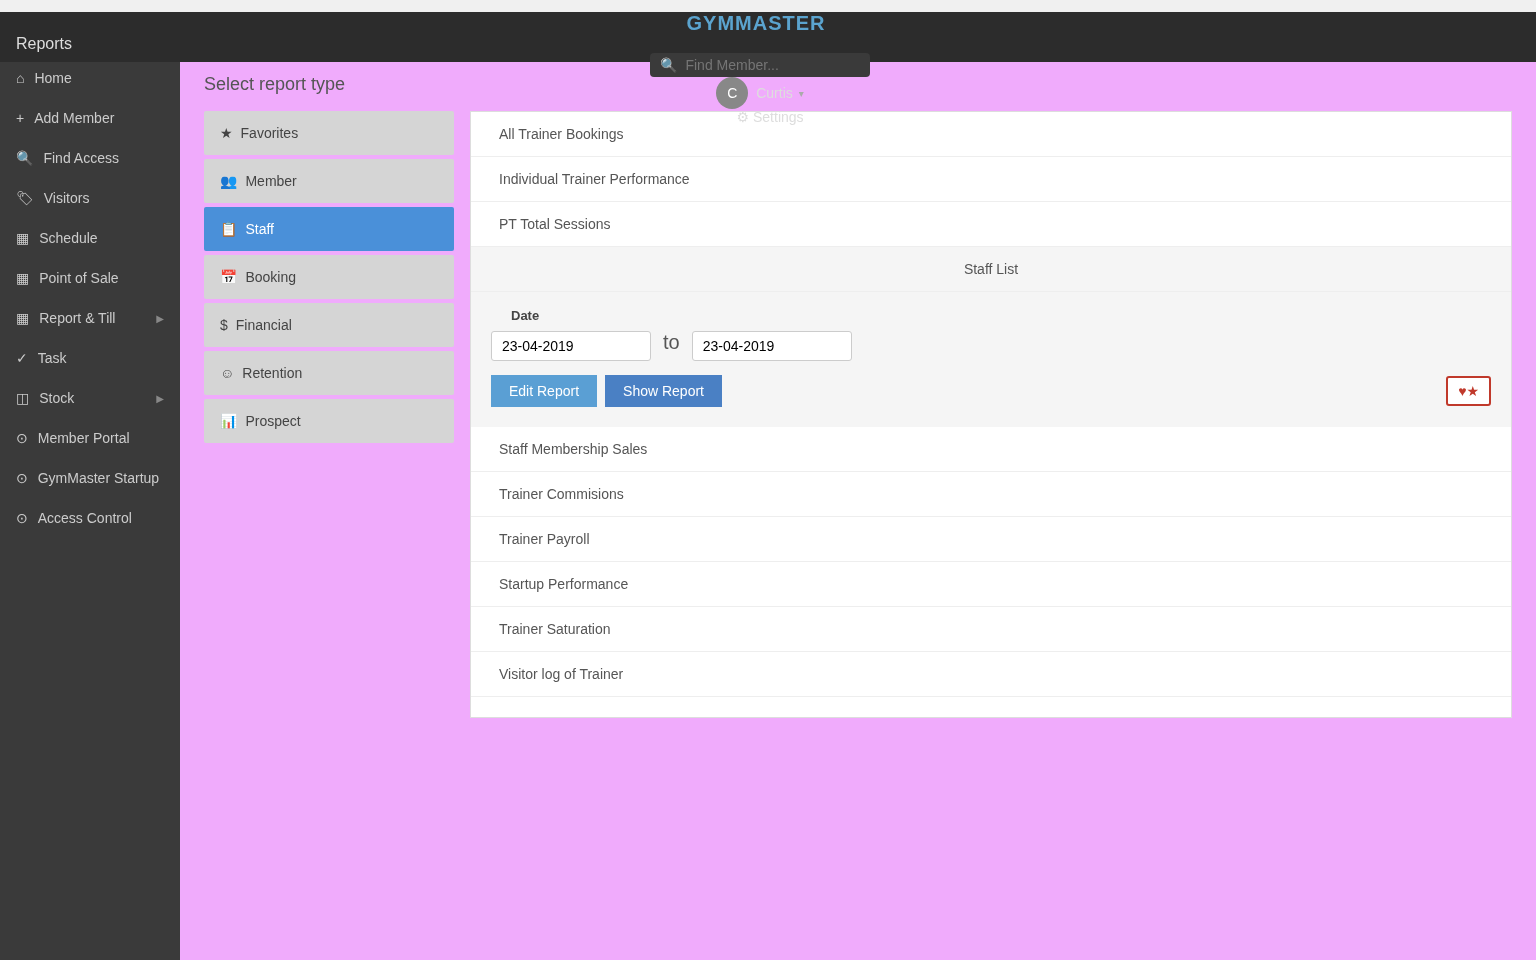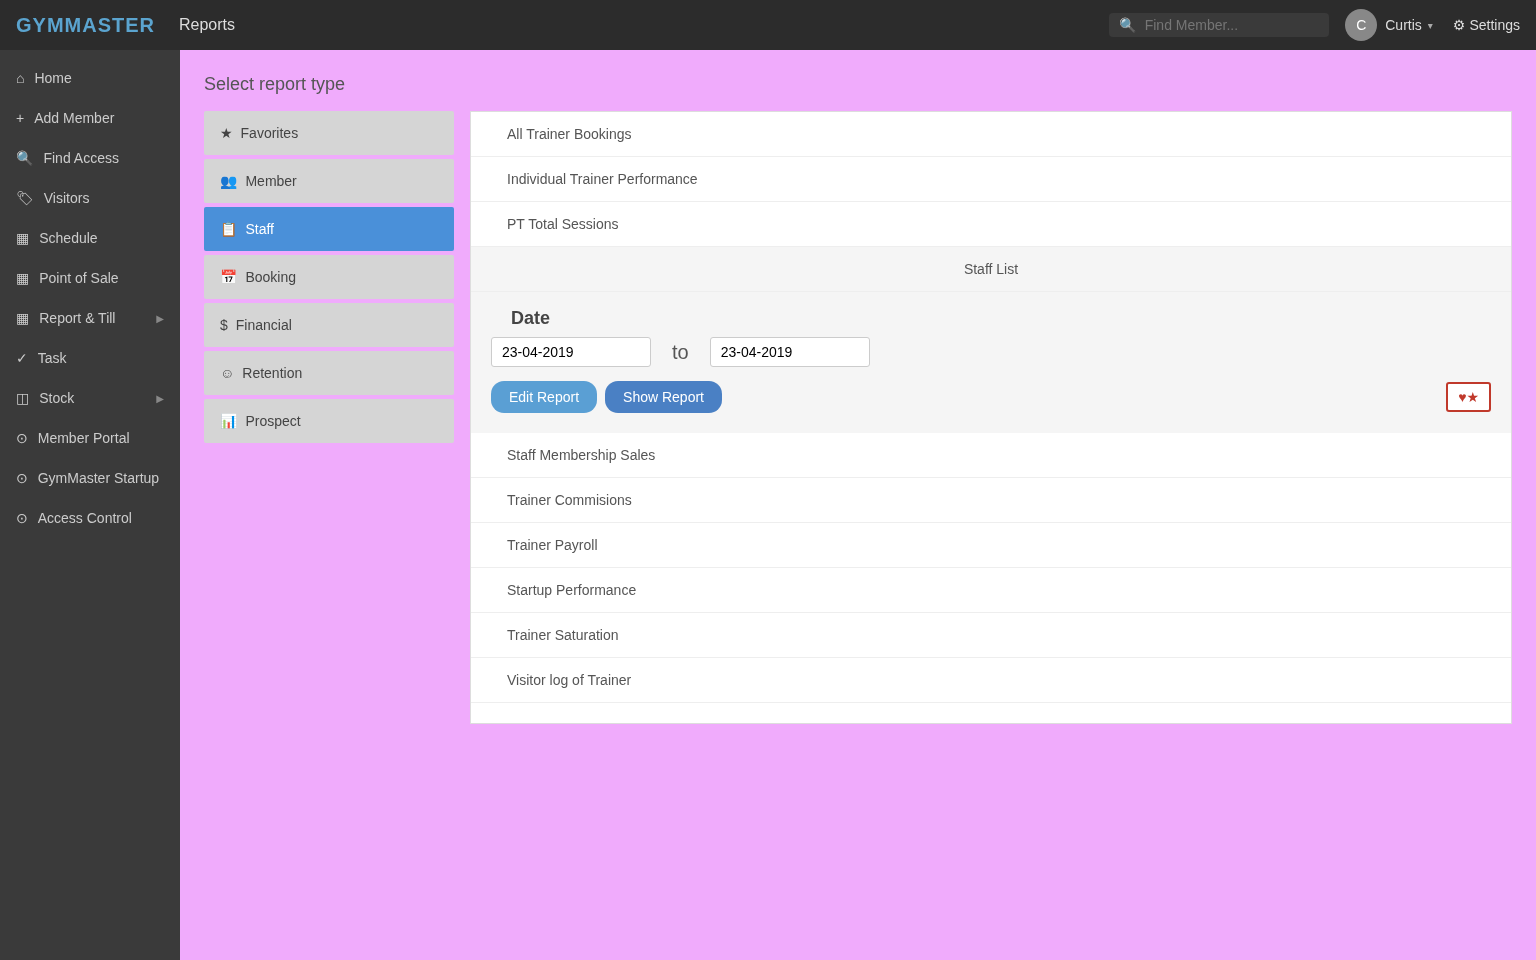--- a/index.html
+++ b/index.html
@@ -7,22 +7,23 @@
 
     
     .topnav {
       background: #2c2c2c;
       color: #fff;
       height: 50px;
       display: flex;
       align-items: center;
       padding: 0 16px;
       position: fixed;
-      top: 0; left: 0; right: 0;
+      top: 12px; left: 0; right: 0;
       z-index: 100;
+      flex-direction: column;
     }
     .topnav .logo {
       font-size: 20px;
       font-weight: bold;
       letter-spacing: 1px;
       margin-right: 24px;
       color: #fff;
     }
     .topnav .logo span { color: #5ba4cf; }
     .topnav .page-title {
@@ -147,68 +148,67 @@
       border: 1px solid #ddd;
     }
     .report-info {
       background: #e8e8e8;
       padding: 12px 16px;
       font-size: 13px;
       color: #555;
       border-bottom: 1px solid #ddd;
     }
     .report-list-item {
-      padding: 14px 36px;
+      padding: 14px 28px;
       border-bottom: 1px solid #eee;
       cursor: pointer;
       color: #555;
       font-size: 14px;
     }
     .report-list-item.expanded {
       background: #f5f5f5;
       text-align: center;
     }
 
     
     .date-section {
       padding: 16px 20px 20px;
       background: #f5f5f5;
     }
     .date-label {
-      font-size: 18px;
+      font-size: 13px;
       font-weight: bold;
       margin-bottom: 8px;
       color: #444;
       padding-left: 20px;
     }
     .date-inputs {
       display: flex;
-      align-items: center;
-      gap: 21px;
+      gap: 12px;
       margin-bottom: 14px;
     }
     .date-inputs input {
       border: 1px solid #ccc;
       padding: 6px 10px;
       border-radius: 3px;
       font-size: 14px;
       width: 160px;
       background: #fff;
       outline: none;
     }
     .date-to { color: #555; font-size: 20px; }
     .btn-row {
       display: flex;
       align-items: center;
       gap: 8px;
     }
     .btn {
       padding: 8px 18px;
       border: none;
-      border-radius: 13px;
+      border-radius: 0;
       cursor: pointer;
       font-size: 14px;
       font-weight: 500;
     }
     .btn-edit { background: #5a9fd4; color: #fff; }
     .btn-show { background: #4a80c4; color: #fff; }
 
     .fav-btn {
       margin-left: auto;
       border: 2px solid #c0392b;

